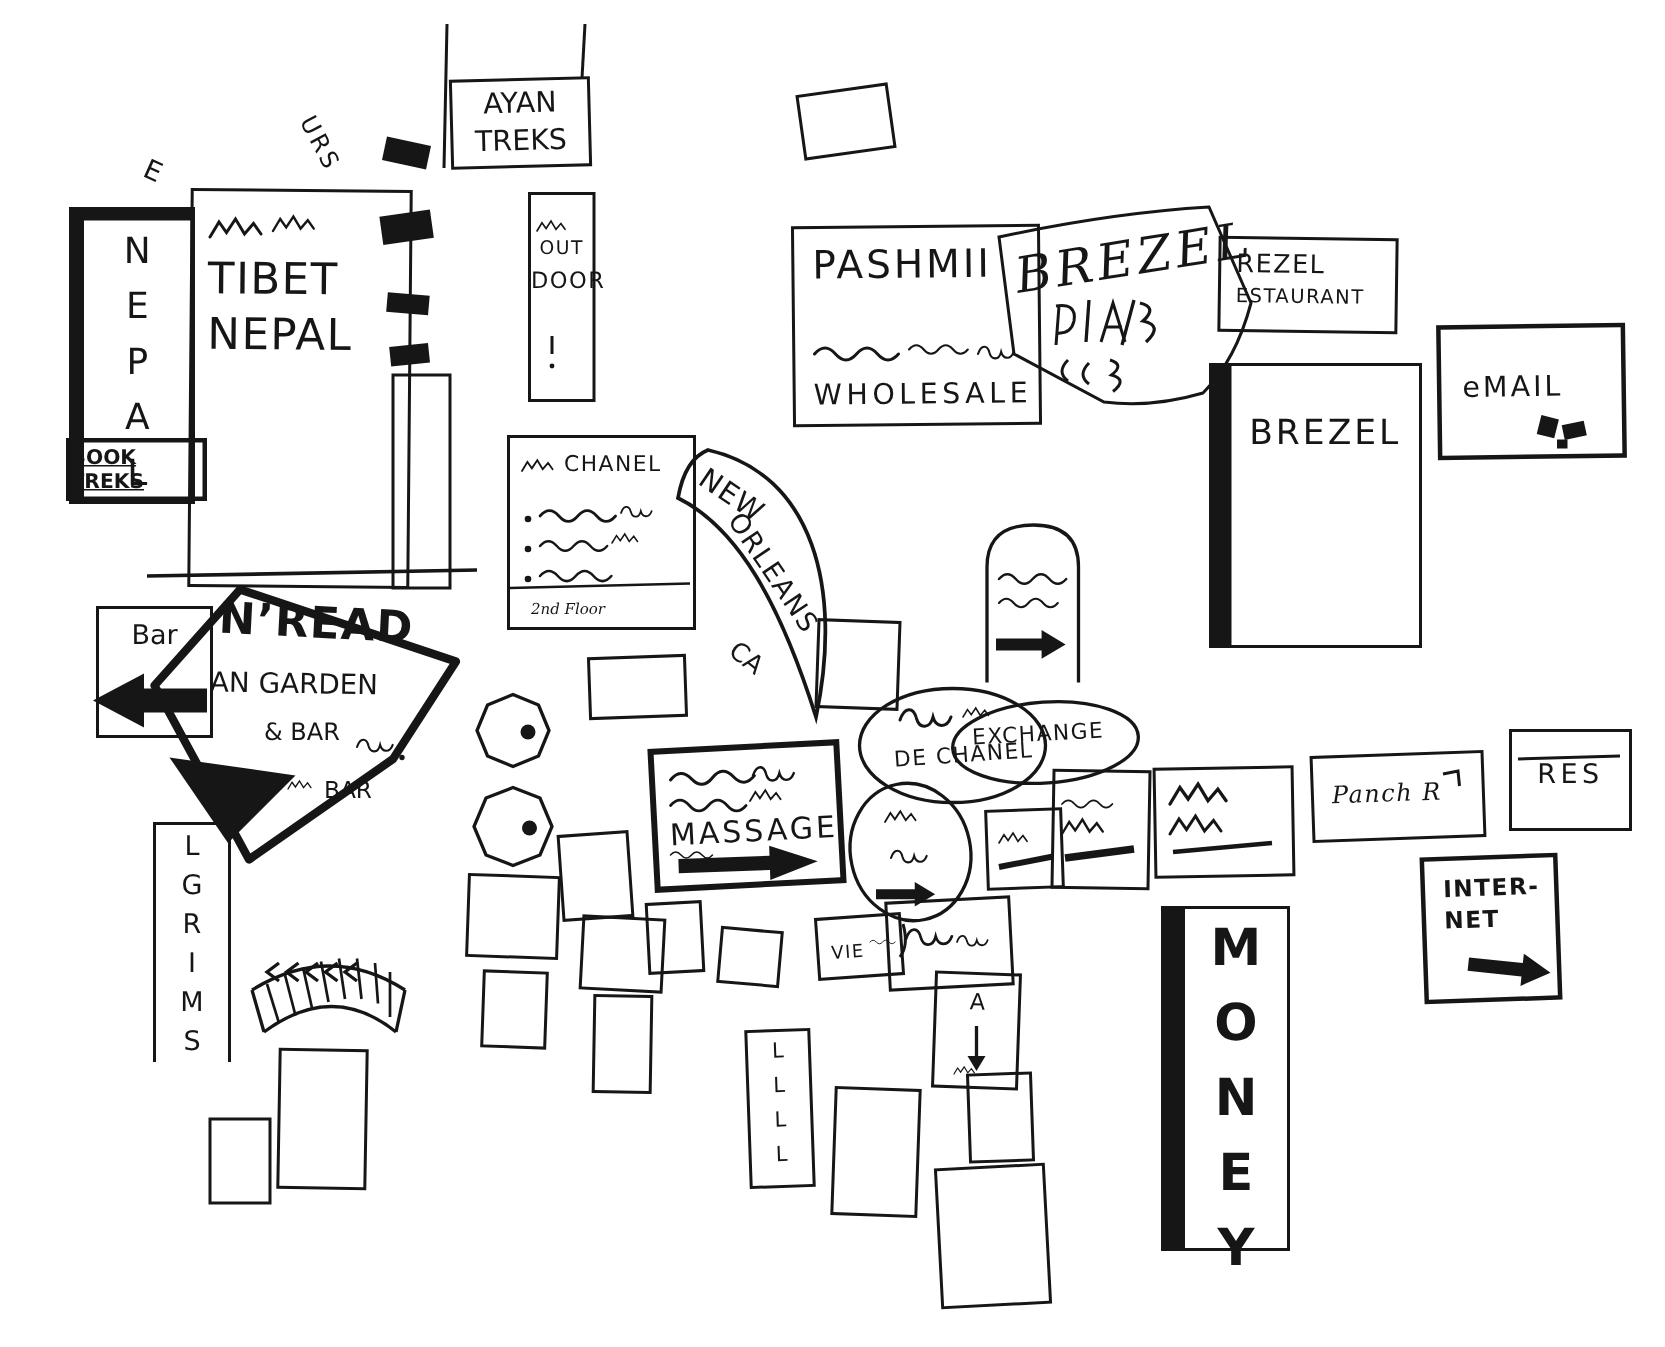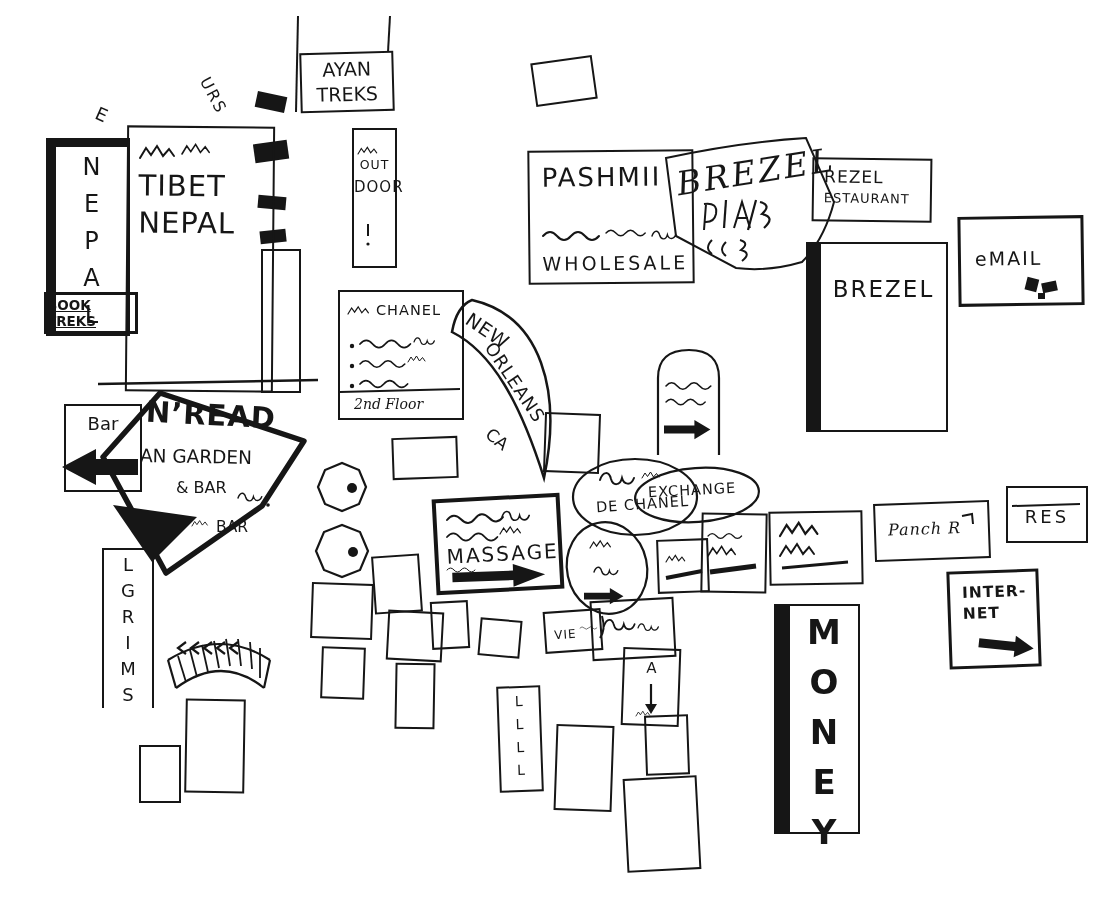--- a/index.html
+++ b/index.html
@@ -250,21 +250,21 @@
   <div class="sign" style="left:806px;top:242px;width:142px;height:190px;border-width:2.5px;border-left-width:15px">
     <div style="margin-top:32px;text-align:center;font-size:23px;letter-spacing:2px">BREZEL</div>
   </div>
 
   <div class="sign" style="left:958px;top:216px;width:126px;height:90px;border-width:3px;transform:rotate(-0.8deg)">
     <div style="margin:28px 0 0 14px;font-size:19px;letter-spacing:2px">eMAIL</div>
   </div>
 
   <div class="sign" style="left:338px;top:290px;width:126px;height:130px;border-width:2px">
     <div style="position:absolute;left:36px;top:10px;font-size:14.5px;letter-spacing:1px">CHANEL</div>
-    <div class="script" style="position:absolute;left:14px;bottom:6px;font-size:14px">2nd Floor</div>
+    <div class="script" style="position:absolute;left:14px;bottom:6px;font-size:10px">2nd Floor</div>
   </div>
 
   <div class="txt" style="left:474px;top:308px;font-size:19px;letter-spacing:1px;transform:rotate(34deg);transform-origin:left top">NEW</div>
   <div class="txt" style="left:498px;top:338px;font-size:18px;letter-spacing:1px;transform:rotate(56deg);transform-origin:left top">ORLEANS</div>
   <div class="txt" style="left:494px;top:424px;font-size:17px;transform:rotate(38deg);transform-origin:left top">CA</div>
 
   <div class="txt" style="left:146px;top:398px;font-size:29px;font-weight:bold;letter-spacing:1px;transform:rotate(3deg)">N’READ</div>
   <div class="txt" style="left:140px;top:446px;font-size:18.5px;transform:rotate(1deg)">AN GARDEN</div>
   <div class="txt" style="left:176px;top:478px;font-size:16px">&amp; BAR</div>
   <div class="txt" style="left:216px;top:518px;font-size:15.5px">BAR</div>
@@ -286,21 +286,21 @@
 
   <div class="sign" style="left:774px;top:604px;width:86px;height:230px;border-width:2.5px;border-left-width:16px;display:flex">
     <div class="vtext" style="font-size:34px;font-weight:bold;letter-spacing:10px;padding-top:6px">MONEY</div>
   </div>
 
   <div class="sign" style="left:948px;top:570px;width:92px;height:98px;border-width:3px;padding:10px 0 0 12px;transform:rotate(-2deg)">
     <div style="font-size:15.5px;font-weight:bold;letter-spacing:1px">INTER-</div>
     <div style="font-size:15.5px;font-weight:bold;letter-spacing:1px;margin-top:3px">NET</div>
   </div>
 
-  <div class="sign" style="left:1006px;top:486px;width:82px;height:57px;border-width:2.5px;text-align:center;padding-top:18px">
+  <div class="sign" style="left:1006px;top:486px;width:82px;height:68px;border-width:2.5px;text-align:center;padding-top:18px">
     <span style="font-size:18px;letter-spacing:3px">RES</span>
   </div>
 
   <div class="sign" style="left:544px;top:610px;width:58px;height:42px;border-width:2px;padding:11px 0 0 8px;transform:rotate(-4deg)">
     <span style="font-size:12px;letter-spacing:1px">VIE</span>
   </div>
 
   <div class="sign" style="left:874px;top:502px;width:116px;height:58px;border-width:2px;padding:15px 0 0 12px;transform:rotate(-2deg)">
     <span class="script" style="font-size:16px;letter-spacing:1px">Panch R</span>
   </div>

